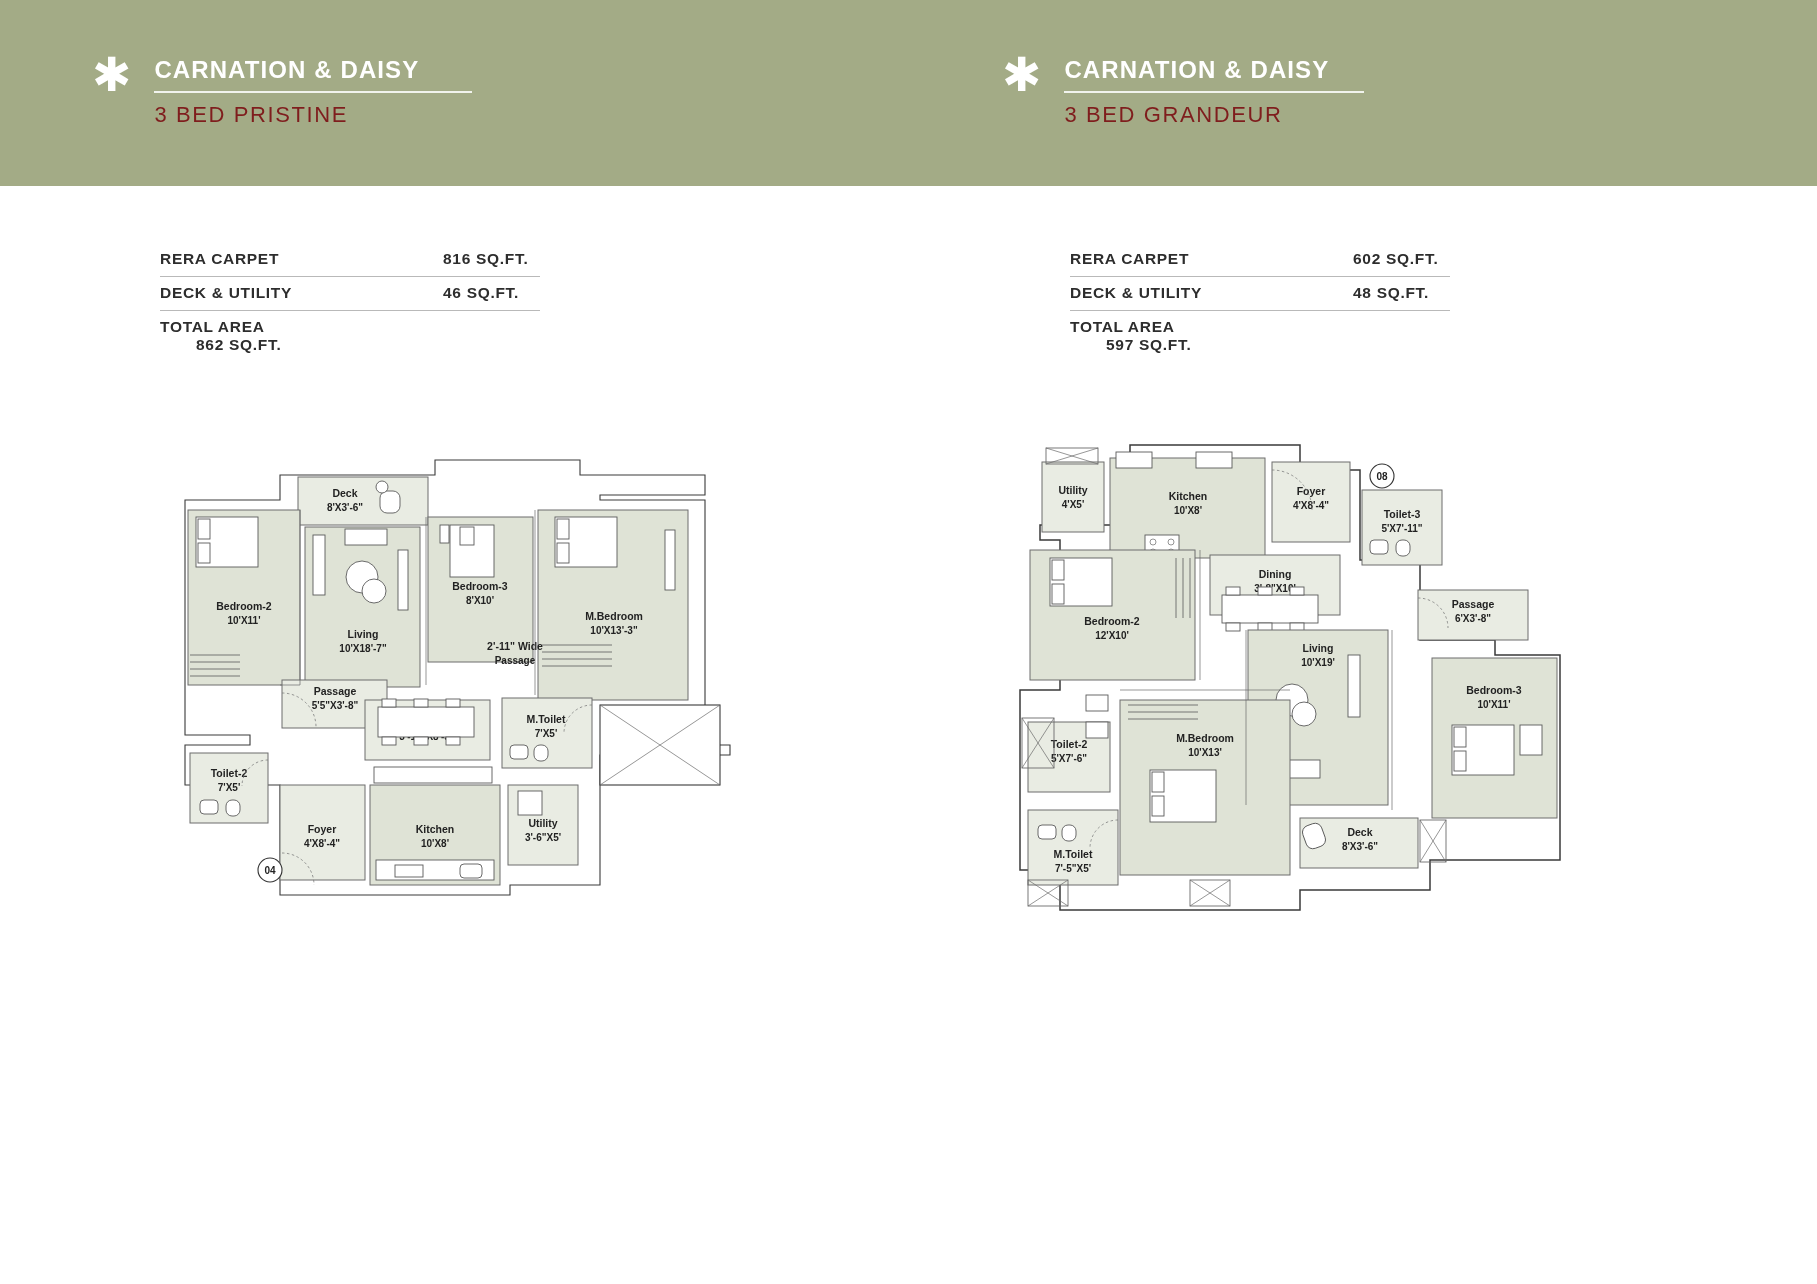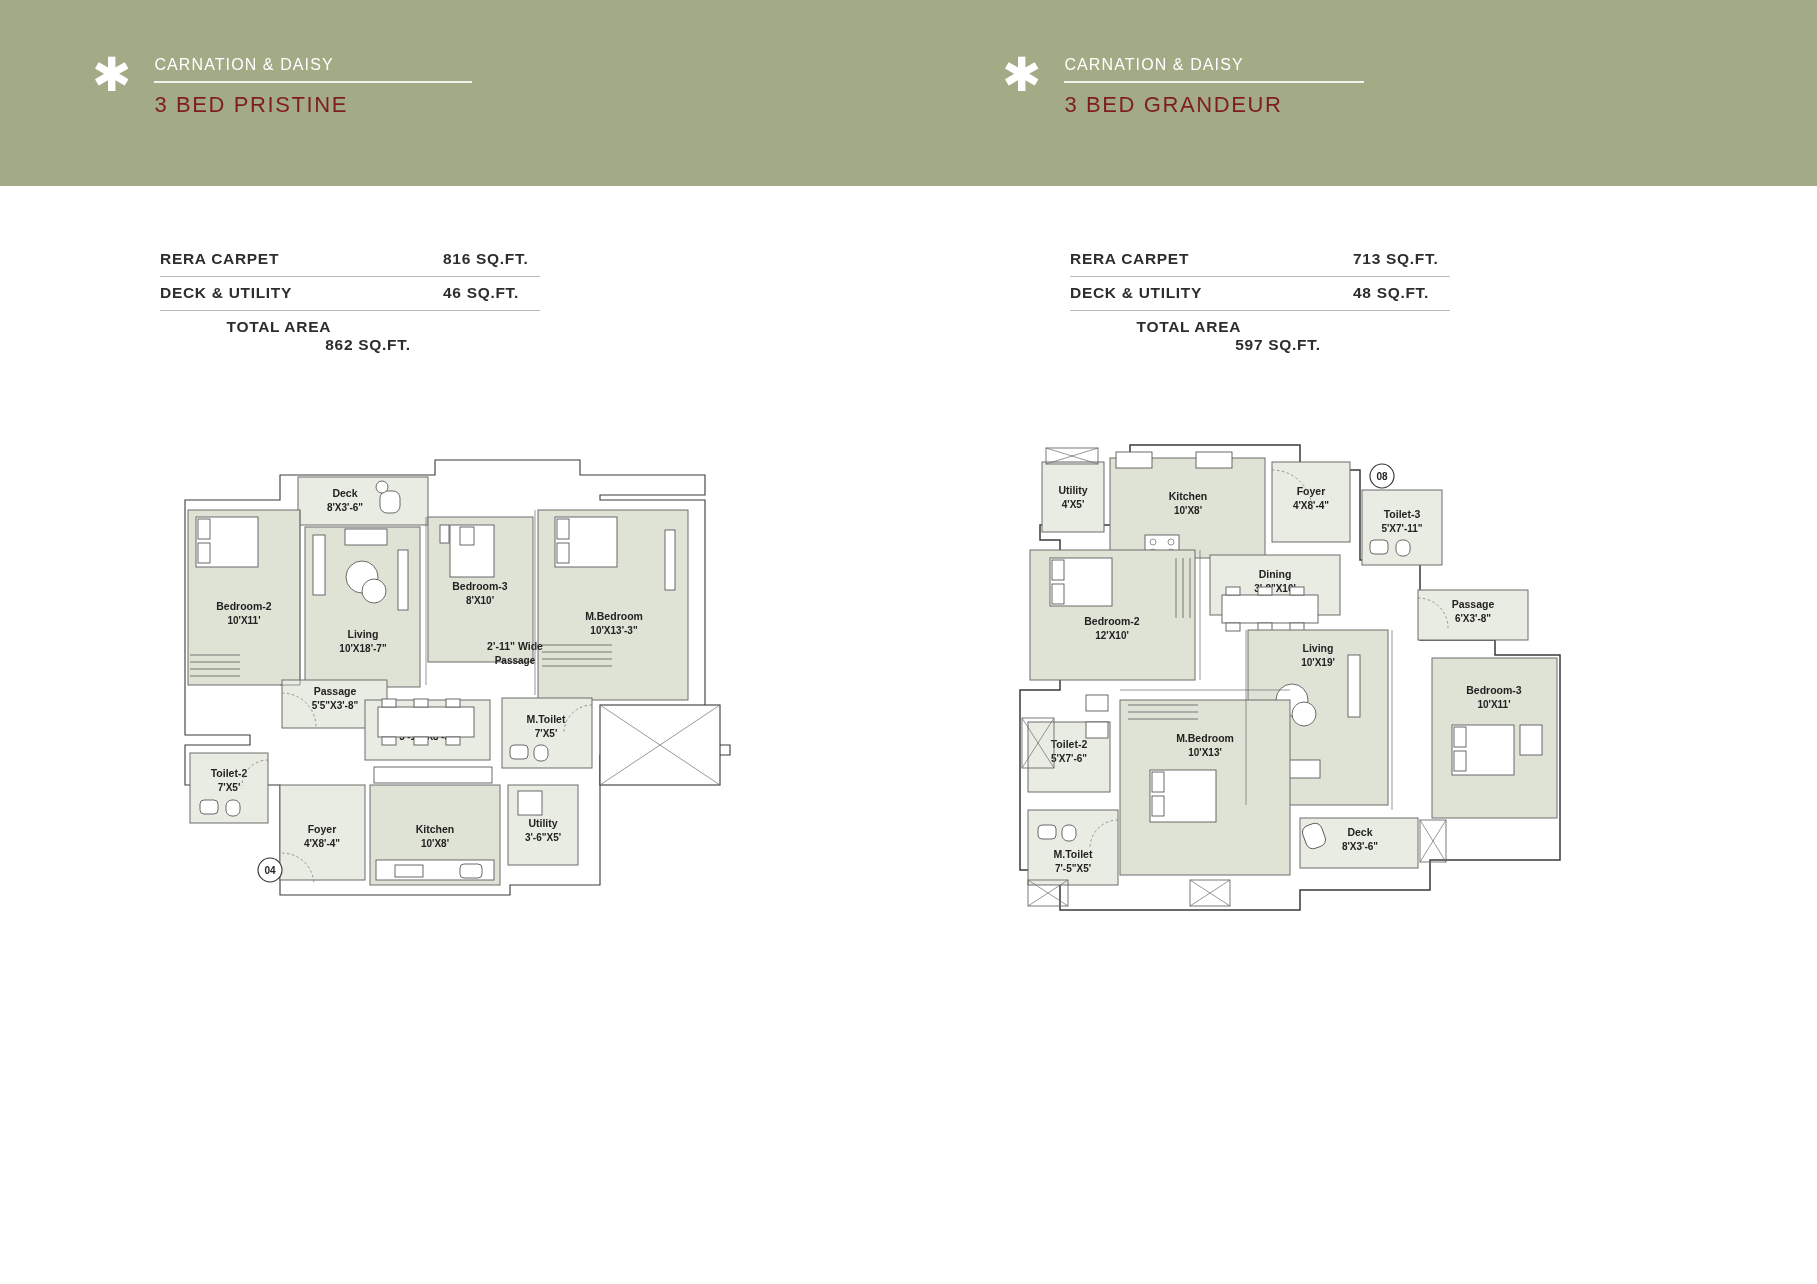--- a/index.html
+++ b/index.html
@@ -34,22 +34,22 @@
     color: #ffffff;
     font-size: 47px;
     line-height: 38px;
     margin-right: 23px;
     font-family: "DejaVu Sans", sans-serif;
     user-select: none;
   }
   .hdr-texts { display: flex; flex-direction: column; }
   .hdr-title {
     color: #ffffff;
-    font-size: 16px;
-    font-weight: normal;
+    font-size: 24px;
+    font-weight: bold;
     letter-spacing: 1.1px;
     margin-bottom: 7px;
     white-space: nowrap;
   }
   .hdr-rule {
     width: 318px;
     height: 2px;
     background: #ffffff;
     opacity: 0.85;
     margin-bottom: 9px;
@@ -69,21 +69,20 @@
     font-size: 15.5px;
     color: #2d2d2d;
     letter-spacing: 0.7px;
   }
   .spec.left { left: 160px; width: 380px; }
   .spec.right { left: 1070px; width: 380px; }
   .spec-row {
     display: flex;
     padding: 7px 0 8px 0;
     border-bottom: 1px solid #b9b9b9;
-    align-items: center;
   }
   .spec-row:last-child { border-bottom: none; flex-direction: column; }
   .spec-label { width: 247px; font-weight: bold; }
   .spec-value { font-weight: bold; margin-left: 36px; }
 
   
   .plan {
     position: absolute;
   }
   .plan.left  { left: 130px; top: 455px;  width: 720px; height: 470px; }
@@ -154,21 +153,21 @@
     </div>
     <div class="spec-row">
       <div class="spec-label">TOTAL AREA</div>
       <div class="spec-value">862 SQ.FT.</div>
     </div>
   </div>
 
   <div class="spec right">
     <div class="spec-row">
       <div class="spec-label">RERA CARPET</div>
-      <div class="spec-value">713 SQ.FT.</div>
+      <div class="spec-value">602 SQ.FT.</div>
     </div>
     <div class="spec-row">
       <div class="spec-label">DECK &amp; UTILITY</div>
       <div class="spec-value">48 SQ.FT.</div>
     </div>
     <div class="spec-row">
       <div class="spec-label">TOTAL AREA</div>
       <div class="spec-value">597 SQ.FT.</div>
     </div>
   </div>

